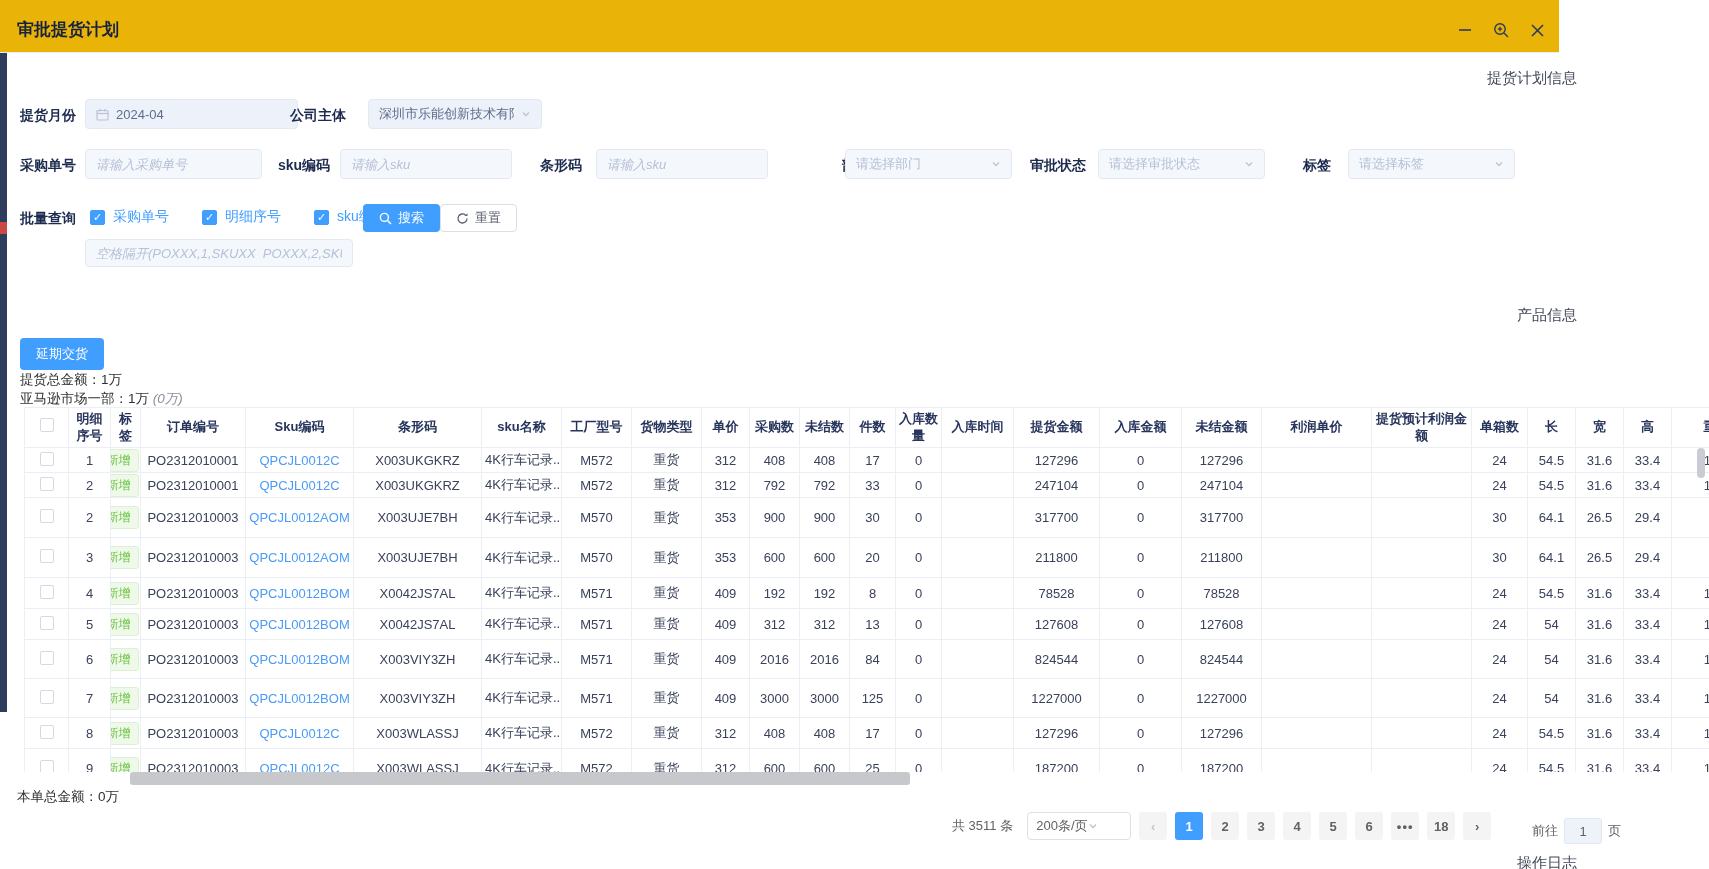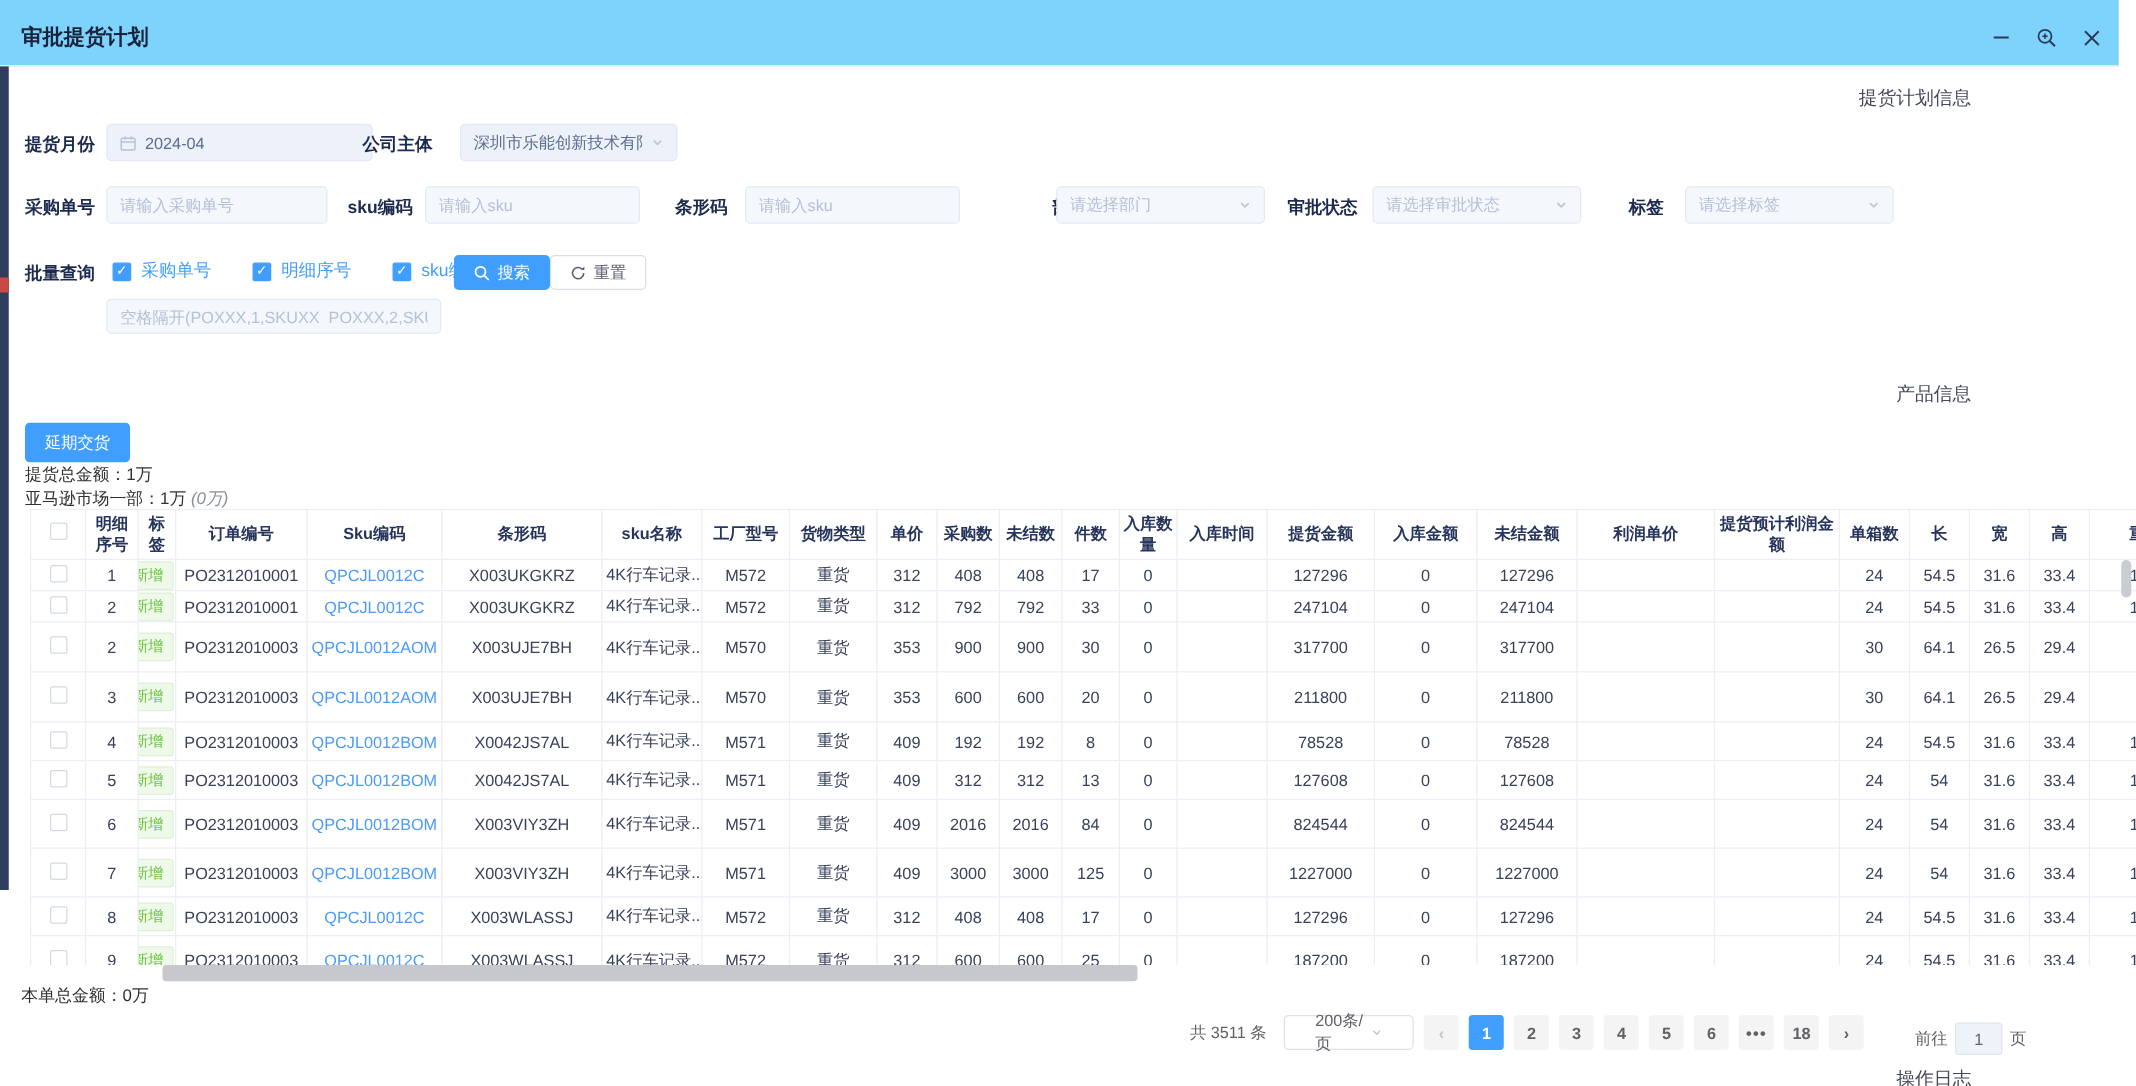--- a/index.html
+++ b/index.html
@@ -6,35 +6,35 @@
   html,body { width:1709px; height:869px; overflow:hidden; background:#fff;
     font-family:"Liberation Sans","DejaVu Sans",sans-serif; }
   .page { position:relative; width:1709px; height:869px; background:#fff; overflow:hidden; }
   .abs { position:absolute; }
 
   
   .edge-strip { position:absolute; left:0; top:28px; width:7px; height:684px; background:#2e3c5e; }
   .edge-red { position:absolute; left:0; top:222px; width:7px; height:12px; background:#c84a42; }
 
   
-  .titlebar { position:absolute; left:0; top:0; width:1695px; height:53px; border-bottom:1px solid #e8eaf0; background:#7dd3fc; }
+  .titlebar { position:absolute; left:0; top:0; width:1559px; height:53px; border-bottom:1px solid #e8eaf0; background:#eab308; }
   .title { position:absolute; left:17px; top:18px; font-size:17px; font-weight:700; color:#17233d; }
   .win-icons { position:absolute; right:12px; top:20px; display:flex; gap:16px; align-items:center; }
   .win-btn { width:20px; height:20px; display:flex; align-items:center; justify-content:center; cursor:pointer; }
 
   
   .divider { position:absolute; left:15px; width:1580px; display:flex; align-items:flex-end;flex-direction:column; }
   .divider .line { flex:1; height:1px; background:#e7e9ee; }
   .divider .dtext { padding:0 18px; font-size:15px; color:#43495a; white-space:nowrap; }
 
   .lbl { font-size:14px; font-weight:700; color:#1d2b4f; white-space:nowrap; }
   .ctrl { background:#f4f7fc; border:1px solid #e3e8f3; border-radius:4px; height:30px;
     font-size:13px; color:#333; display:flex; align-items:center; padding:0 10px; gap:7px; }
   .ctrl input { border:none; outline:none; background:transparent; width:100%; font-size:13px;
-    font-family:inherit; color:#1d4ed8; }
+    font-family:inherit; color:#1d4ed8;font-style:italic; }
   .ctrl input::placeholder { color:#b6c0d6; }
   .ctrl.disabled { background:#edf1f9; }
   .ctrl.disabled .val { color:#5d6d8e; }
   .sel { justify-content:space-between; cursor:pointer; }
   .sel .ph { color:#b6c0d6; overflow:hidden; white-space:nowrap; }
 
   
   .cbg { display:inline-flex; align-items:center; gap:8px; cursor:pointer; }
   .cbx { width:15px; height:15px; background:#409EFF; border:1px solid #409EFF; border-radius:2px;
     color:#fff; font-size:11px; line-height:13px; text-align:center; }
@@ -69,21 +69,21 @@
   .link { color:#4b9bf7; cursor:pointer; text-decoration:none; }
 
   
   .h-thumb { position:absolute; left:130px; top:772px; width:780px; height:13px; background:#c6c8cc; border-radius:3px; }
   .v-thumb { position:absolute; left:1697px; top:448px; width:8px; height:30px; background:#c9ccd2; border-radius:4px; }
 
   
   .pager { position:absolute; left:952px; top:812px; display:flex; align-items:center; gap:8px; }
   .pg-total { font-size:13px; color:#606266; margin-right:6px; }
   .pg-size { width:104px; height:28px; background:#fff; border:1px solid #dde1ea; border-radius:4px;
-    display:flex; align-items:center; justify-content:flex-start; padding:0 24px; font-size:13px; color:#606266; cursor:pointer; }
+    display:flex; align-items:center; justify-content:flex-start; padding:0 8px; font-size:13px; color:#606266; cursor:pointer; }
   .pgbtn { min-width:28px; height:28px; border:none; border-radius:3px; background:#f4f4f5; color:#606266;
     font-size:13px; font-weight:700; cursor:pointer; font-family:inherit; }
   .pgbtn.active { background:#409EFF; color:#fff; }
   .pgbtn.more { letter-spacing:1px; font-weight:700; }
   .pg-arrow { font-size:13px; font-weight:700; }
   .pg-arrow.prev { color:#c0c4cc; }
   .jump { position:absolute; left:1532px; top:818px; display:flex; align-items:center; gap:6px; font-size:13px; color:#606266; }
   .jump-input { width:38px; height:26px; background:#eef2f9; border:1px solid #e0e5ef; border-radius:3px;
     text-align:center; font-size:13px; color:#606266; font-family:inherit; }
 

